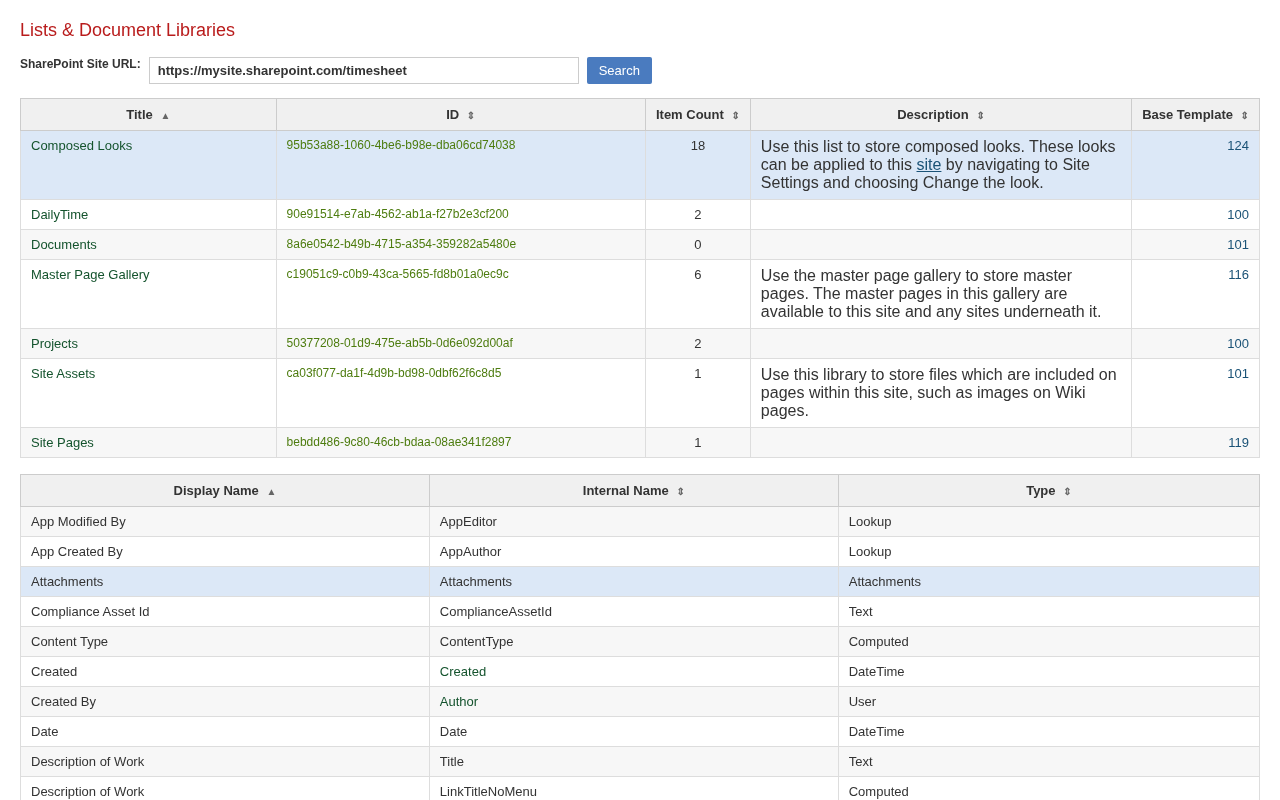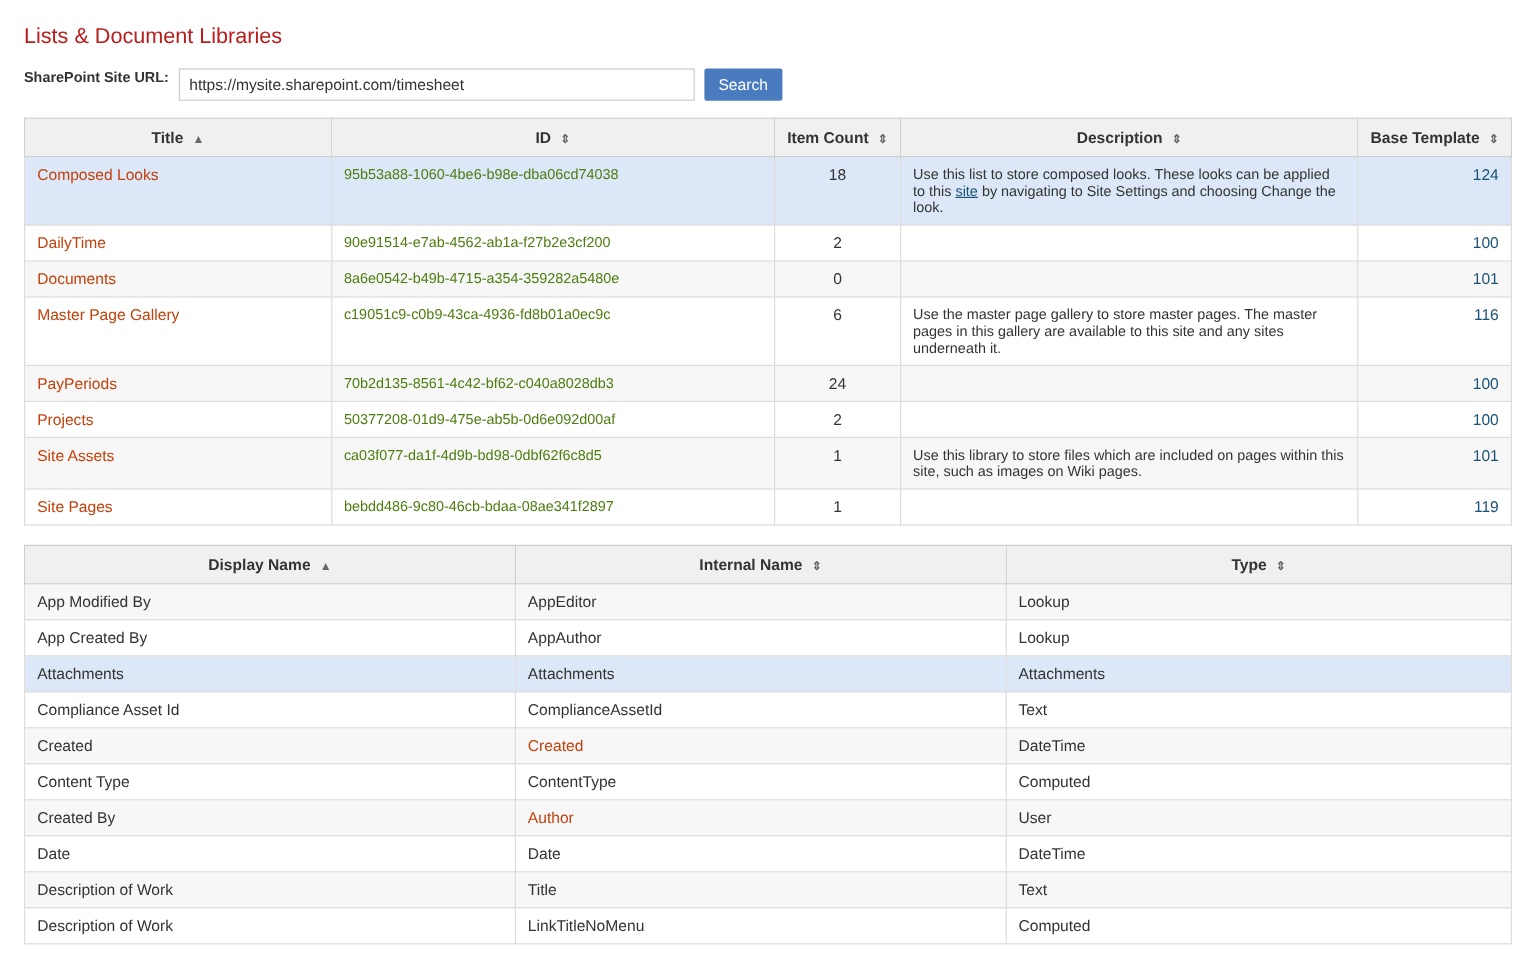--- a/index.html
+++ b/index.html
@@ -25,20 +25,21 @@
       font-weight: bold;
       font-size: 12px;
       white-space: nowrap;
     }
     .url-input {
       width: 430px;
       padding: 5px 8px;
       border: 1px solid #ccc;
       font-size: 13px;
       color: #333;
+      font-weight: bold;
     }
     .search-btn {
       background: #4a7bbf;
       color: #fff;
       border: none;
       padding: 6px 12px;
       font-size: 13px;
       cursor: pointer;
       border-radius: 2px;
     }
@@ -68,29 +69,29 @@
     }
     td {
       border: 1px solid #ddd;
       padding: 7px 10px;
       vertical-align: top;
     }
     tr:nth-child(odd) td { background: #f7f7f7; }
     tr:nth-child(even) td { background: #fff; }
 
     .link-cell {
-      color: #c2410c;
+      color: #14532d;
       cursor: pointer;
       text-decoration: none;
     }
 
     .id-cell { color: #4d7c0f; font-size: 12px; }
     .count-cell { text-align: center; }
     .base-template-cell { text-align: right; color: #1a5276; }
-    .desc-cell { font-size: 12px; color: #333; }
+    .desc-cell { font-size: 16px; color: #333; }
     .desc-link { color: #1a5276; }
 
     
     .col-title { width: 22%; margin-top: 36px; }
     .col-id { width: 32%; }
     .col-count { width: 6%; }
     .col-desc { width: 33%; }
     .col-base { width: 7%; }
 
     
@@ -153,31 +154,24 @@
       </tr>
       <tr>
         <td><a class="link-cell" href="#">Documents</a></td>
         <td class="id-cell">8a6e0542-b49b-4715-a354-359282a5480e</td>
         <td class="count-cell">0</td>
         <td class="desc-cell"></td>
         <td class="base-template-cell">101</td>
       </tr>
       <tr>
         <td><a class="link-cell" href="#">Master Page Gallery</a></td>
-        <td class="id-cell">c19051c9-c0b9-43ca-4936-fd8b01a0ec9c</td>
+        <td class="id-cell">c19051c9-c0b9-43ca-5665-fd8b01a0ec9c</td>
         <td class="count-cell">6</td>
         <td class="desc-cell">Use the master page gallery to store master pages. The master pages in this gallery are available to this site and any sites underneath it.</td>
         <td class="base-template-cell">116</td>
-      </tr>
-      <tr>
-        <td><a class="link-cell" href="#">PayPeriods</a></td>
-        <td class="id-cell">70b2d135-8561-4c42-bf62-c040a8028db3</td>
-        <td class="count-cell">24</td>
-        <td class="desc-cell"></td>
-        <td class="base-template-cell">100</td>
       </tr>
       <tr>
         <td><a class="link-cell" href="#">Projects</a></td>
         <td class="id-cell">50377208-01d9-475e-ab5b-0d6e092d00af</td>
         <td class="count-cell">2</td>
         <td class="desc-cell"></td>
         <td class="base-template-cell">100</td>
       </tr>
       <tr>
         <td><a class="link-cell" href="#">Site Assets</a></td>
@@ -228,30 +222,30 @@
         <td>Attachments</td>
         <td>Attachments</td>
         <td>Attachments</td>
       </tr>
       <tr>
         <td>Compliance Asset Id</td>
         <td>ComplianceAssetId</td>
         <td>Text</td>
       </tr>
       <tr>
+        <td>Content Type</td>
+        <td>ContentType</td>
+        <td>Computed</td>
+      </tr>
+      <tr>
         <td>Created</td>
         <td><a class="link-cell" href="#">Created</a></td>
         <td>DateTime</td>
       </tr>
       <tr>
-        <td>Content Type</td>
-        <td>ContentType</td>
-        <td>Computed</td>
-      </tr>
-      <tr>
         <td>Created By</td>
         <td><a class="link-cell" href="#">Author</a></td>
         <td>User</td>
       </tr>
       <tr>
         <td>Date</td>
         <td>Date</td>
         <td>DateTime</td>
       </tr>
       <tr>

